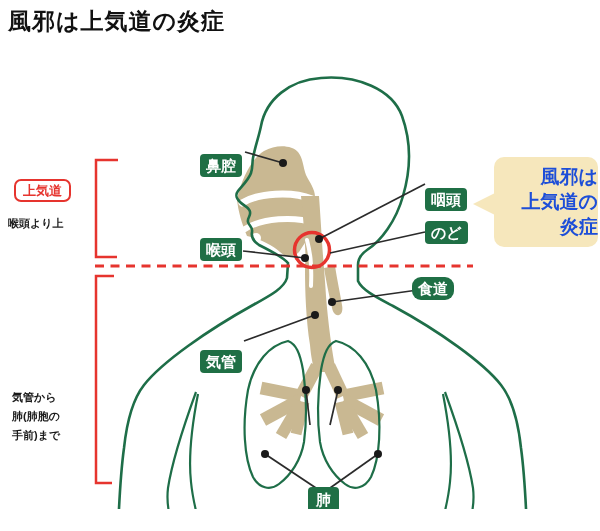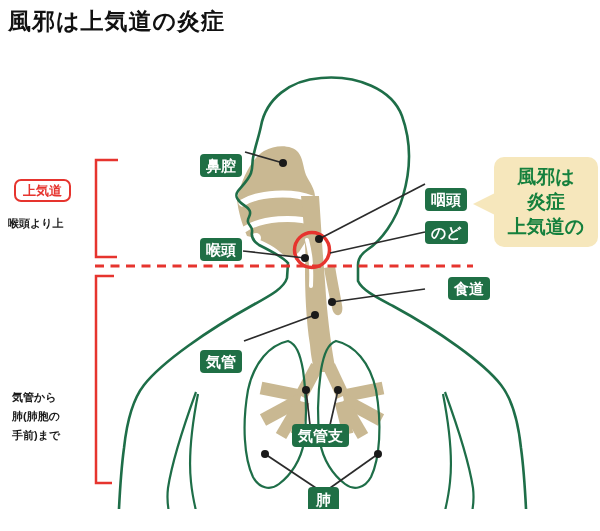--- a/index.html
+++ b/index.html
@@ -25,22 +25,22 @@
     font-size:13px; font-weight:bold; line-height:1;
     padding:3px 7px; white-space:nowrap;
   }
   .caption {
     position:absolute; color:#1a1a1a; font-size:11px; font-weight:bold;
     line-height:19px; white-space:nowrap;
   }
   .bubble {
     position:absolute; left:494px; top:157px; width:104px; height:90px;
     background:#f6e7bc; border-radius:10px;
-    color:#15803d; font-size:19px; font-weight:bold; line-height:25px;
-    text-align:center; padding-top:7px;
+    color:#1d4ed8; font-size:19px; font-weight:bold; line-height:25px;
+    text-align:right; padding-top:7px;
   }
   .bubble-tail {
     position:absolute; left:473px; top:193px; width:0; height:0;
     border-top:11px solid transparent; border-bottom:11px solid transparent;
     border-right:22px solid #f6e7bc;
   }
 </style>
 </head>
 <body>
 
@@ -145,25 +145,24 @@
   <div class="caption" style="left:12px; top:368px;margin-top:20px;">
     <div>気管から</div>
     <div>肺(肺胞の</div>
     <div>手前)まで</div>
   </div>
 
   <div class="green-label" style="left:200px; top:154px;">鼻腔</div>
   <div class="green-label" style="left:425px; top:188px;">咽頭</div>
   <div class="green-label" style="left:425px; top:221px;">のど</div>
   <div class="green-label" style="left:200px; top:238px;">喉頭</div>
-  <div class="green-label" style="left:448px; top:277px;">食道</div>
+  <div class="green-label" style="left:412px; top:277px;border-radius:9px;">食道</div>
   <div class="green-label" style="left:200px; top:330px;margin-top:20px;">気管</div>
-  <div class="green-label" style="left:292px; top:424px;">気管支</div>
   <div class="green-label" style="left:308px; top:487px; padding:5px 8px;">肺</div>
 
   <div class="bubble-tail"></div>
   <div class="bubble">
     <div>風邪は</div>
+    <div>上気道の</div>
     <div>炎症</div>
-    <div>上気道の</div>
   </div>
 
 </div>
 
 </body></html>

